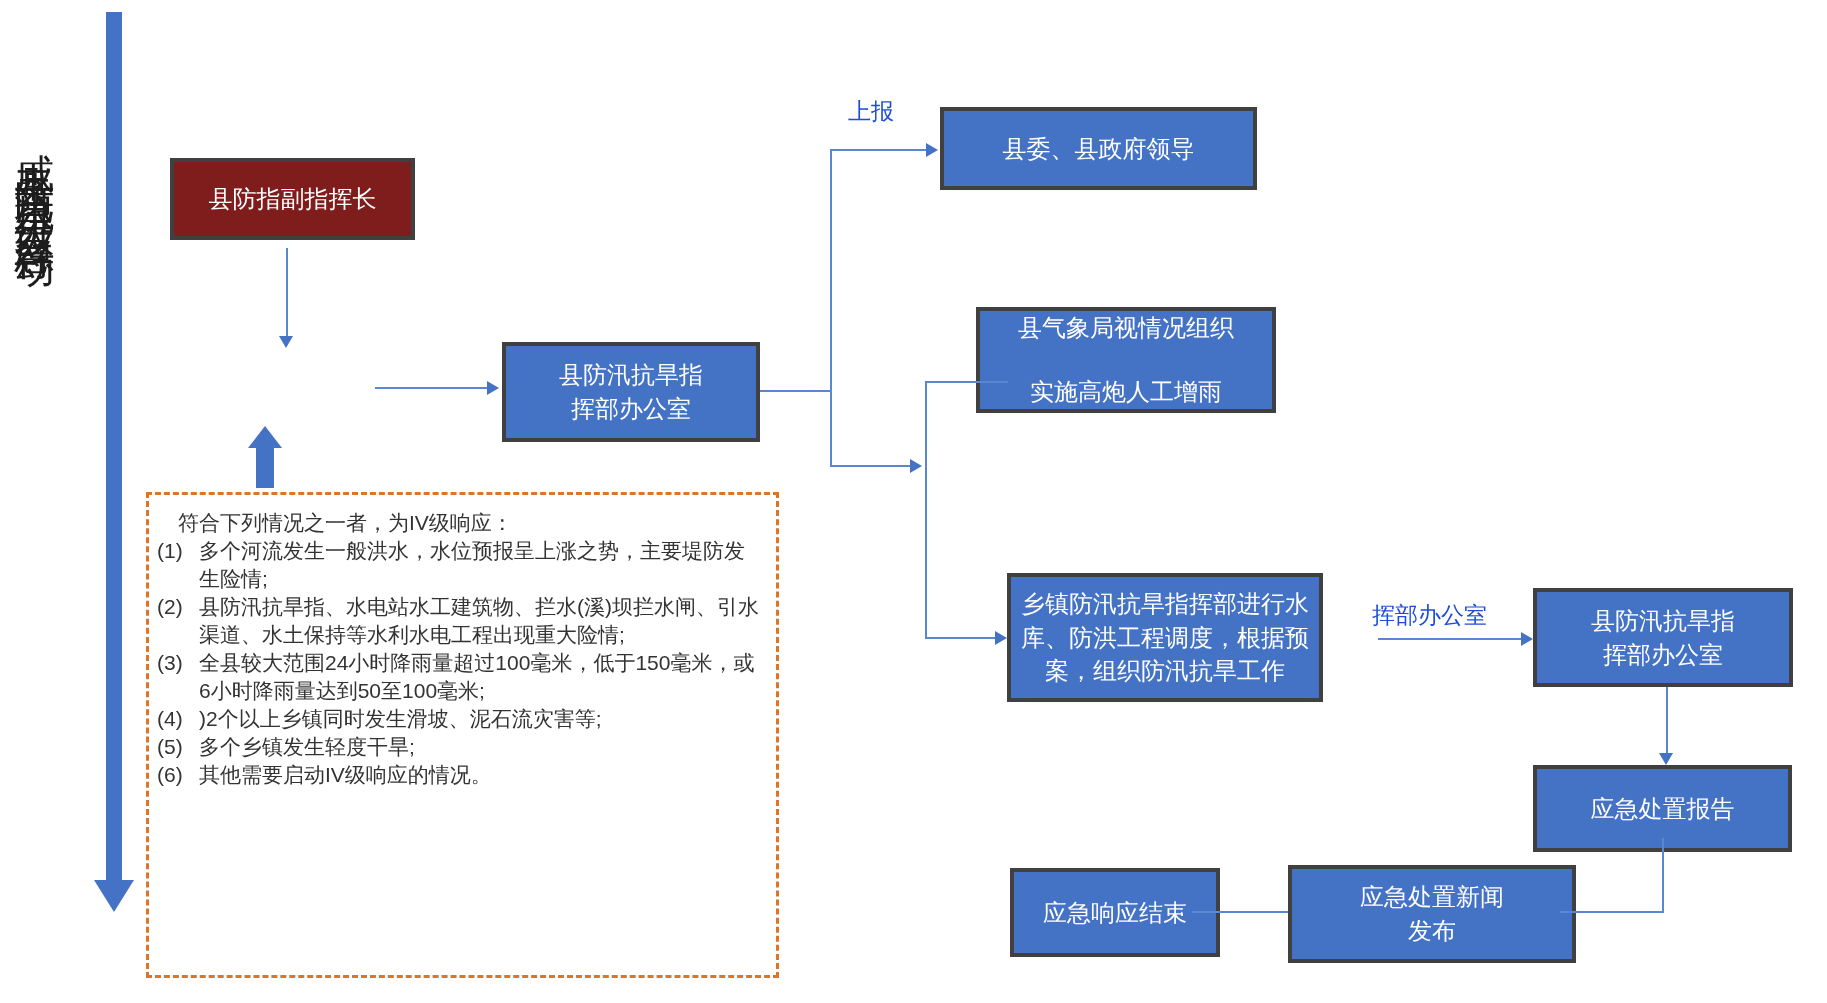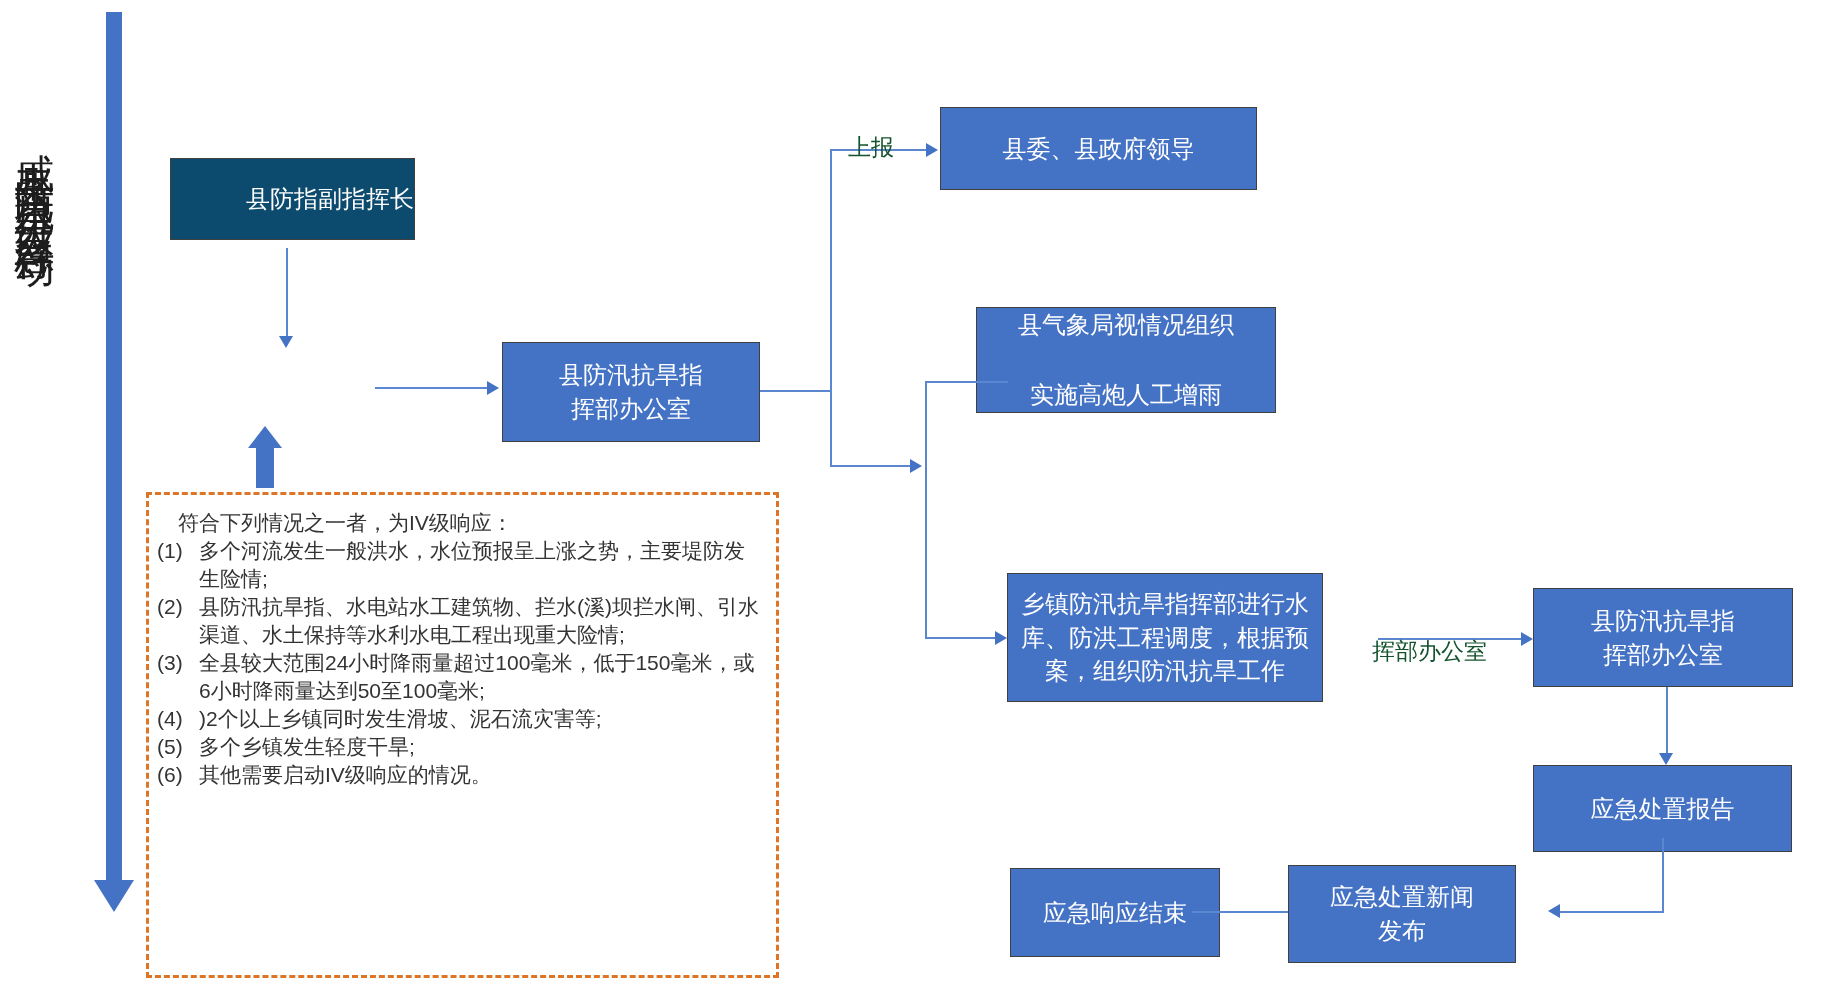--- a/index.html
+++ b/index.html
@@ -12,35 +12,35 @@
     position:absolute;left:8px;top:122px;height:640px;
     writing-mode:vertical-rl;text-orientation:upright;
     font-size:40px;letter-spacing:8px;color:#1d1d1d;white-space:nowrap;
   }
   
   .bigline{position:absolute;left:106px;top:12px;width:16px;height:868px;background:#4472C4;}
   .bighead{position:absolute;left:94px;top:880px;width:0;height:0;
     border-left:20px solid transparent;border-right:20px solid transparent;border-top:32px solid #4472C4;}
   
   .node{
-    position:absolute;background:#4472C4;border:1px solid #404040;box-sizing:border-box;
+    position:absolute;background:#4472C4;border:4px solid #404040;box-sizing:border-box;
     color:#ffffff;display:flex;flex-direction:column;align-items:center;justify-content:center;
     text-align:center;font-size:24px;line-height:1.4;
   }
-  .node--green{background:#0c4a6e;align-items:flex-end;}
+  .node--green{background:#7f1d1d;}
   .node--level{background:#335FEA;border:none;font-size:40px;line-height:1;}
   .n-deputy{left:170px;top:158px;width:245px;height:82px;}
   .n-level{left:198px;top:352px;width:177px;height:65px;}
   .n-office1{left:502px;top:342px;width:258px;height:100px;}
   .n-leaders{left:940px;top:107px;width:317px;height:83px;}
   .n-weather{left:976px;top:307px;width:300px;height:106px;justify-content:space-between;}
   .n-township{left:1007px;top:573px;width:316px;height:129px;}
   .n-office2{left:1533px;top:588px;width:260px;height:99px;}
   .n-report{left:1533px;top:765px;width:259px;height:87px;}
-  .n-news{left:1288px;top:865px;width:228px;height:98px;}
+  .n-news{left:1288px;top:865px;width:288px;height:98px;}
   .n-end{left:1010px;top:868px;width:210px;height:89px;}
   
   .dashedbox{
     position:absolute;left:146px;top:492px;width:633px;height:486px;box-sizing:border-box;
     border:3px dashed #DE7426;background:#ffffff;
     padding:14px 10px 0 8px;color:#333333;font-size:21px;line-height:28px;
   }
   .cond-intro{padding-left:8px;margin-left:13px;}
   .cond-item{display:flex;}
   .cond-num{width:42px;flex:0 0 42px;}
@@ -50,21 +50,21 @@
   .vl{position:absolute;width:2px;background:#5B87D0;}
   .ar{position:absolute;width:0;height:0;}
   .ar-r{border-top:7px solid transparent;border-bottom:7px solid transparent;border-left:12px solid #4472C4;}
   .ar-l{border-top:7px solid transparent;border-bottom:7px solid transparent;border-right:12px solid #4472C4;}
   .ar-d{border-left:7px solid transparent;border-right:7px solid transparent;border-top:12px solid #4472C4;}
   
   .uphead{position:absolute;left:248px;top:426px;width:0;height:0;
     border-left:17px solid transparent;border-right:17px solid transparent;border-bottom:22px solid #4472C4;}
   .upstem{position:absolute;left:256px;top:448px;width:18px;height:40px;background:#4472C4;}
   
-  .lbl{position:absolute;color:#14532d;font-size:23px;white-space:nowrap;margin-top:36px;}
+  .lbl{position:absolute;color:#1d4ed8;font-size:23px;white-space:nowrap;}
   .lbl-shangbao{left:848px;top:96px;}
   .lbl-work{left:1372px;top:600px;}
 </style>
 </head>
 <body>
 
 <div class="canvas">
 
   <div class="vtitle">咸丰县防汛抗旱分级应急行动</div>
 

